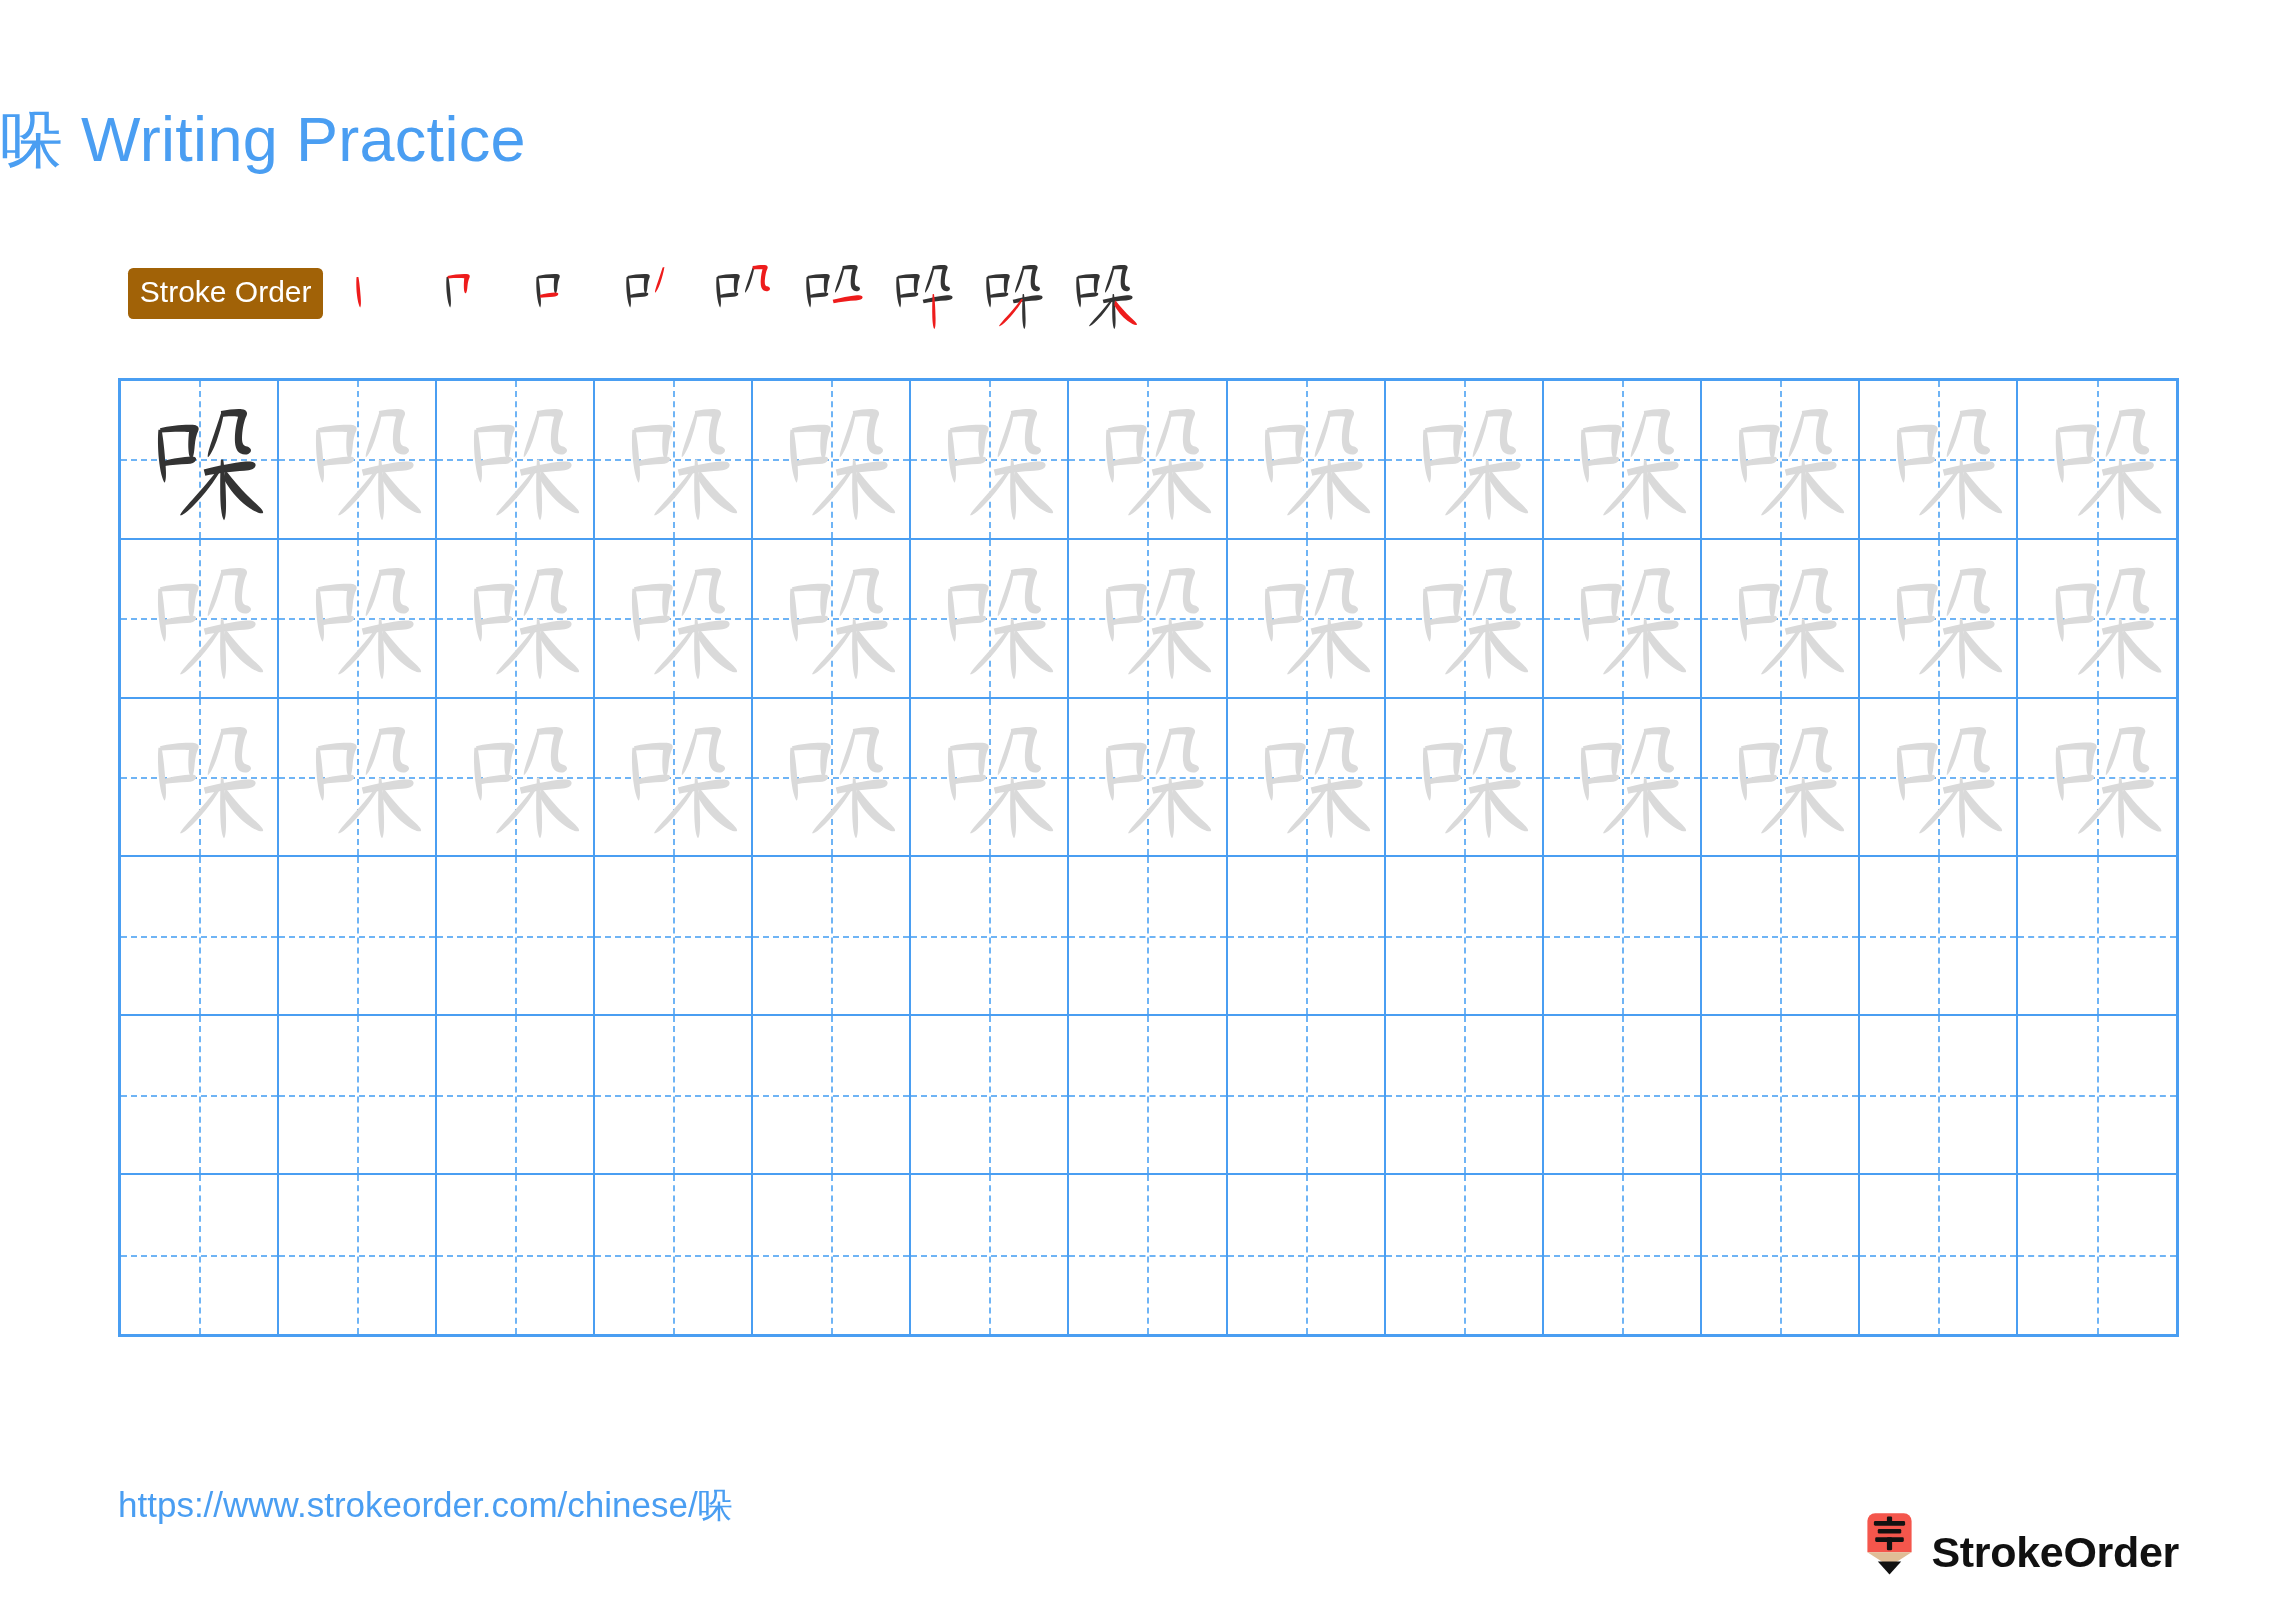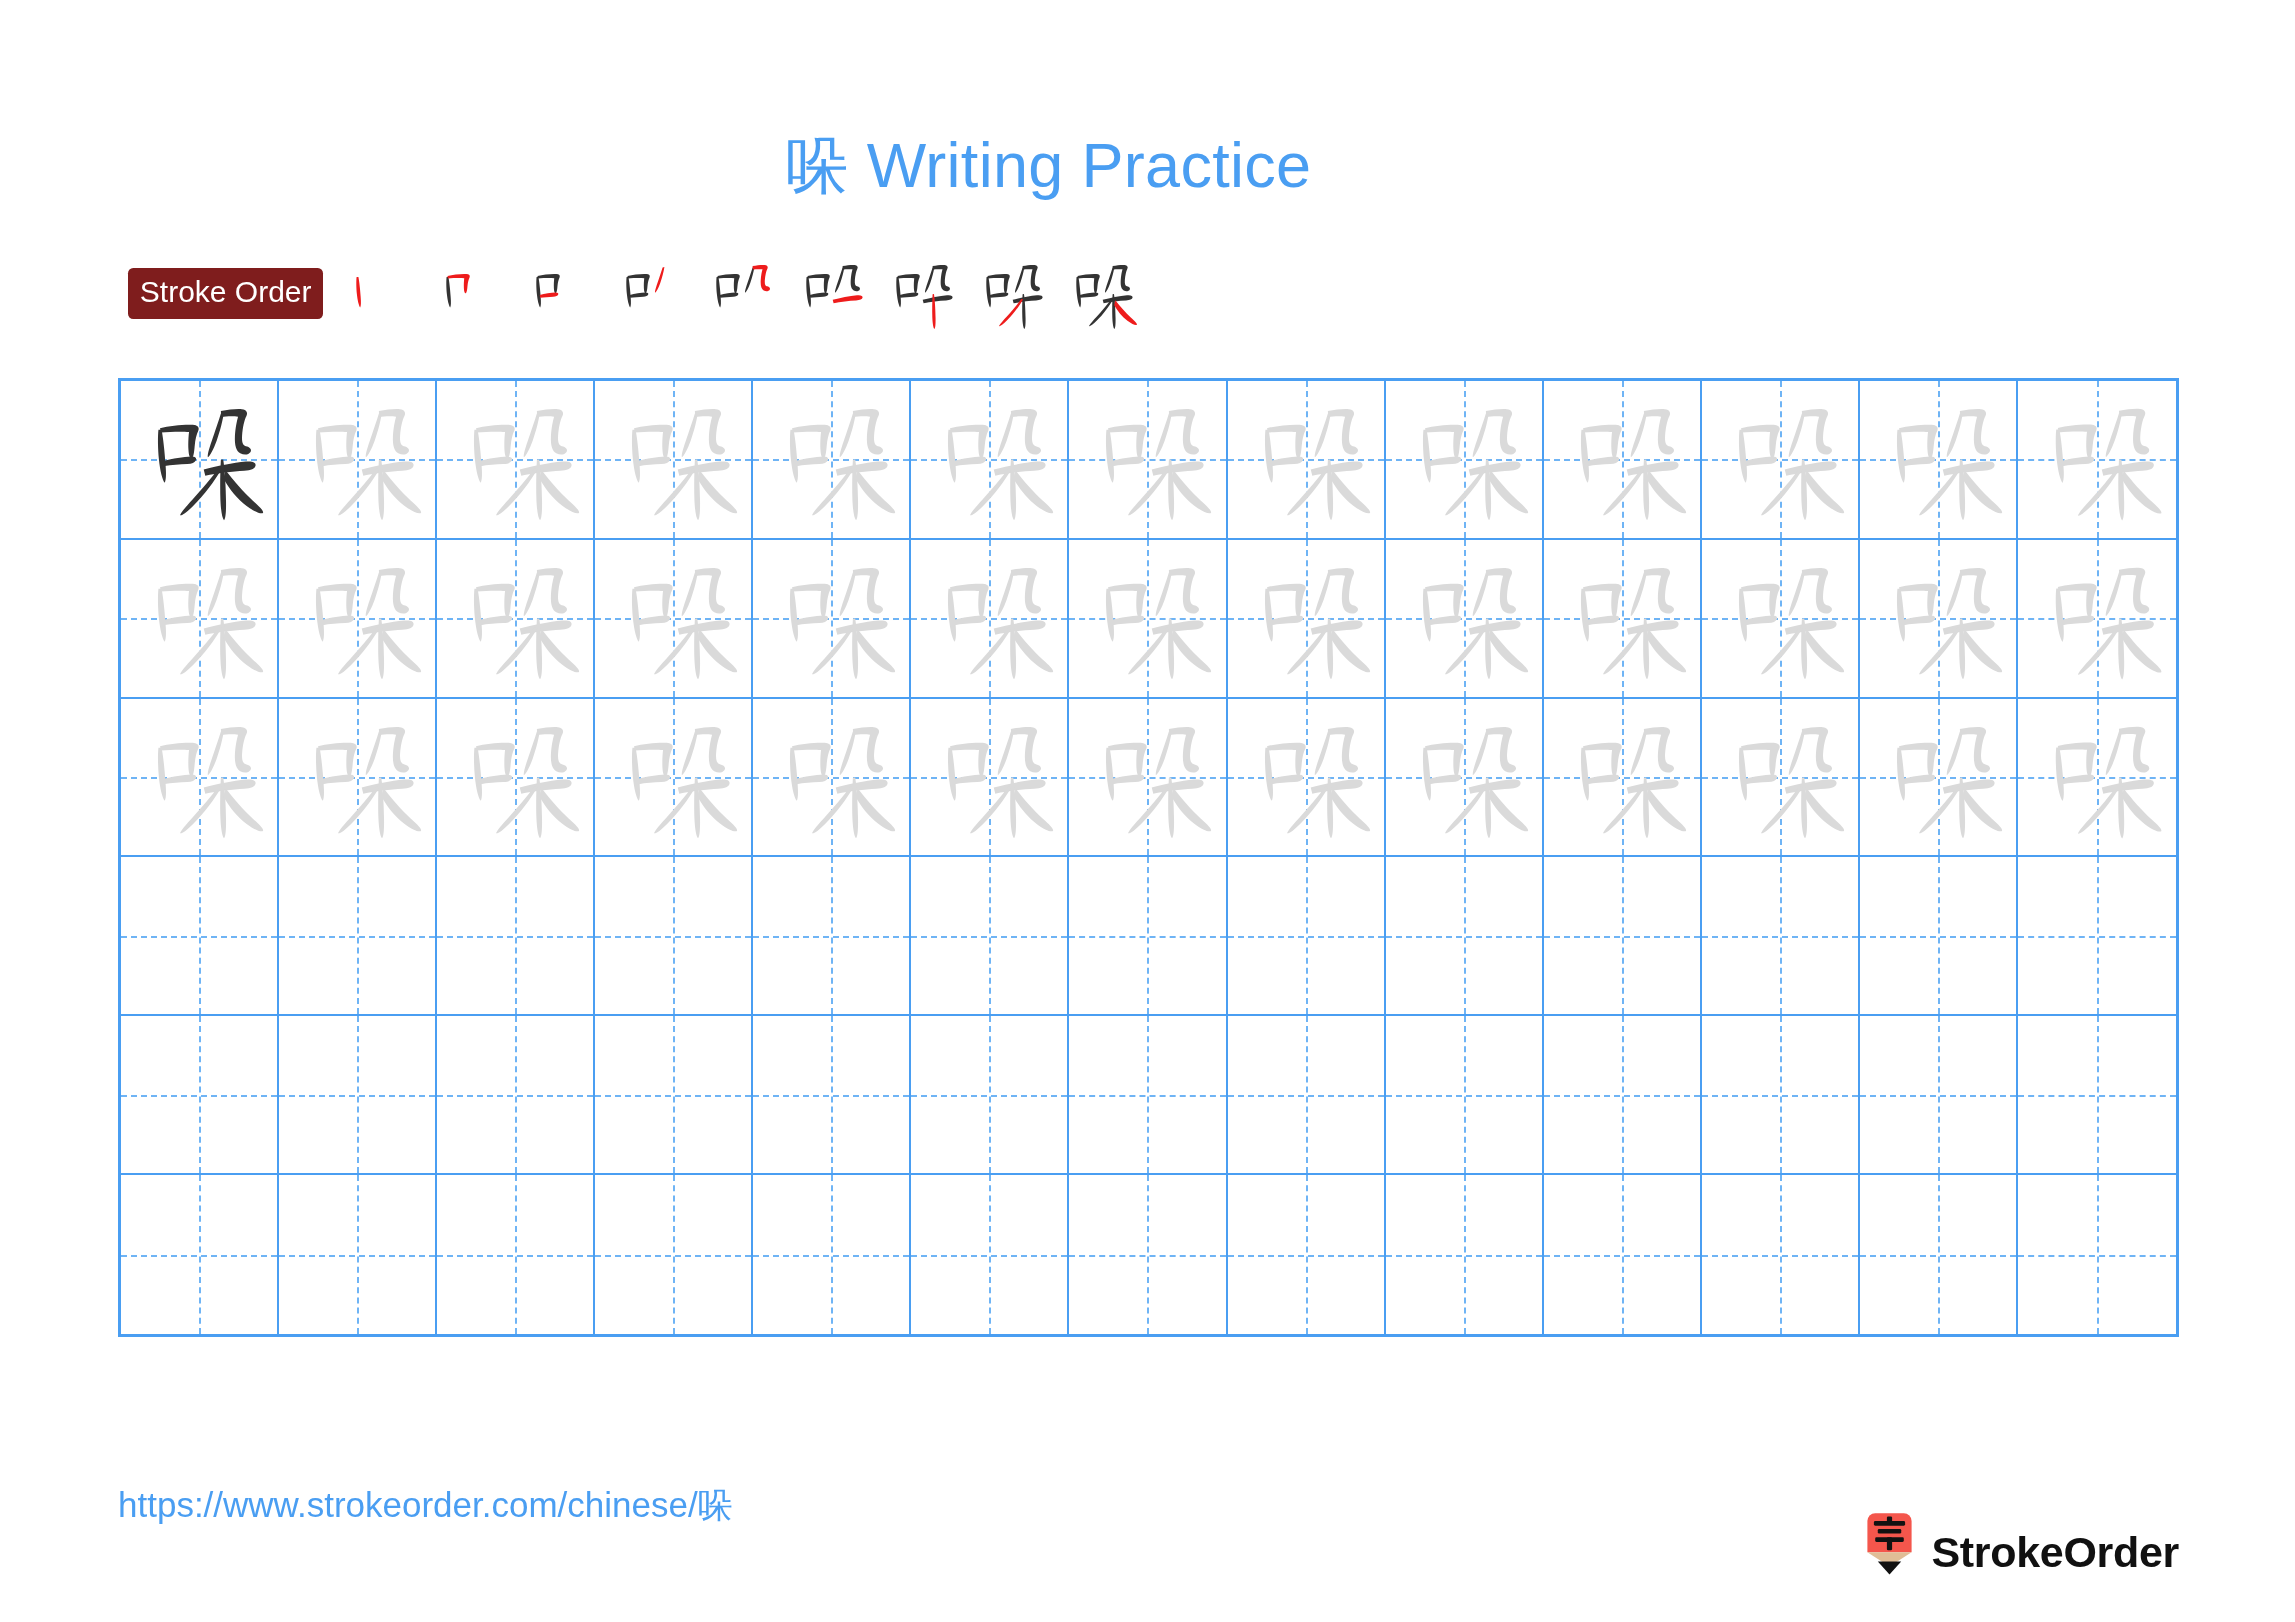--- a/index.html
+++ b/index.html
@@ -12,41 +12,41 @@
     height: 1622px;
     position: relative;
     font-family: "Liberation Sans", sans-serif;
     overflow: hidden;
   }
 
   
   #page-title {
     position: absolute;
     left: 0;
-    top: 123px;
+    top: 97px;
     width: 2097px;
-    text-align: center;
+    text-align: left;
     font-size: 63px;
     font-weight: 400;
     color: #4a9ef2;
     letter-spacing: 0.3px;
     white-space: nowrap;
   }
 
   
   #stroke-order-row {
     position: absolute;
     left: 128px;
     top: 254px;
     display: flex;
     align-items: center;
     height: 79px;
   }
   #stroke-order-badge {
-    background: #7f1d1d;
+    background: #a16207;
     color: #ffffff;
     font-size: 30px;
     line-height: 1;
     padding: 9.2px 11.8px 11.8px 11.8px;
     border-radius: 5.2px;
     white-space: nowrap;
     font-weight: 400;
   }
   #stroke-order-steps {
     display: flex;

